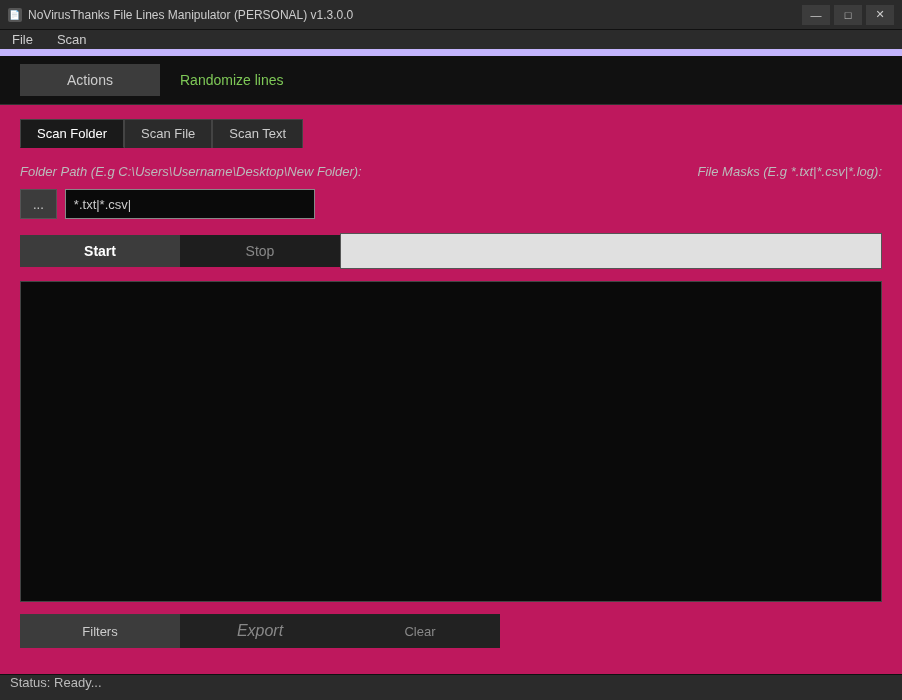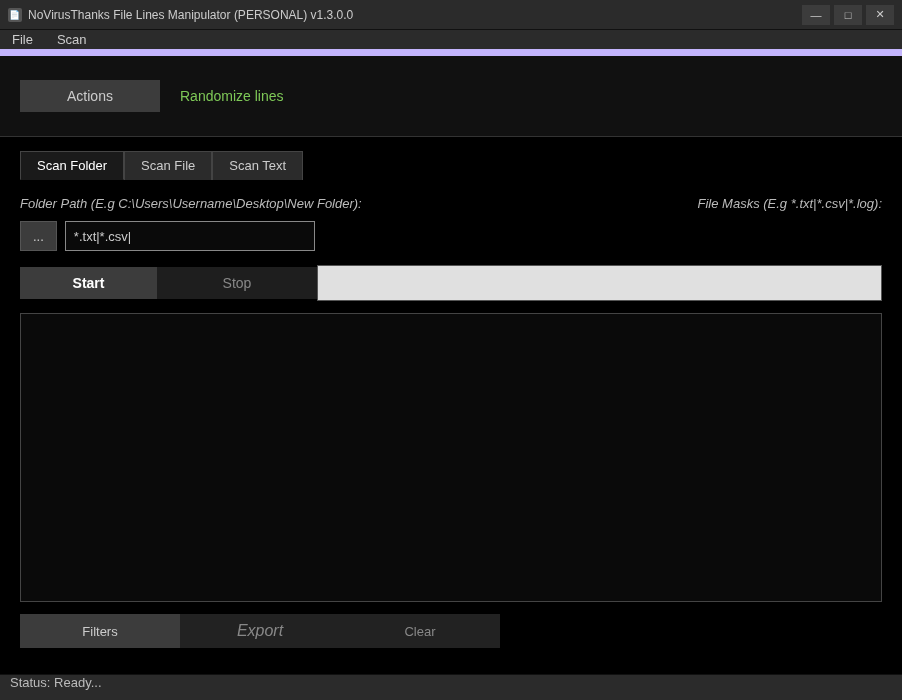--- a/index.html
+++ b/index.html
@@ -75,21 +75,21 @@
     .menu-item {
       color: #ccc;
       font-size: 13px;
       cursor: pointer;
       padding: 2px 6px;
     }
 
     
     #actions-bar {
       background: #111;
-      padding: 24px 20px;
+      padding: 8px 20px;
       display: flex;
       align-items: center;
       gap: 20px;
       border-bottom: 1px solid #333;
       flex-shrink: 0;
     }
     #actions-button {
       background: #3c3c3c;
       color: #ccc;
       border: none;
@@ -101,21 +101,21 @@
     #randomize-link {
       color: #7ec857;
       font-size: 14px;
       cursor: pointer;
       text-decoration: none;
     }
 
     
     #main-content {
       flex: 1;
-      background: #000000;
+      background: #be185d;
       padding: 14px 20px;
       display: flex;
       flex-direction: column;
       overflow: hidden;
     }
 
     
     #tab-bar {
       display: flex;
       gap: 0;
@@ -196,21 +196,21 @@
       align-items: center;
     }
     #start-button {
       background: #3c3c3c;
       color: #fff;
       border: none;
       padding: 8px 0;
       font-size: 14px;
       font-weight: bold;
       cursor: pointer;
-      width: 137px;
+      width: 160px;
     }
     #stop-button {
       background: #1e1e1e;
       color: #888;
       border: none;
       padding: 8px 0;
       font-size: 14px;
       cursor: pointer;
       width: 160px;
     }

